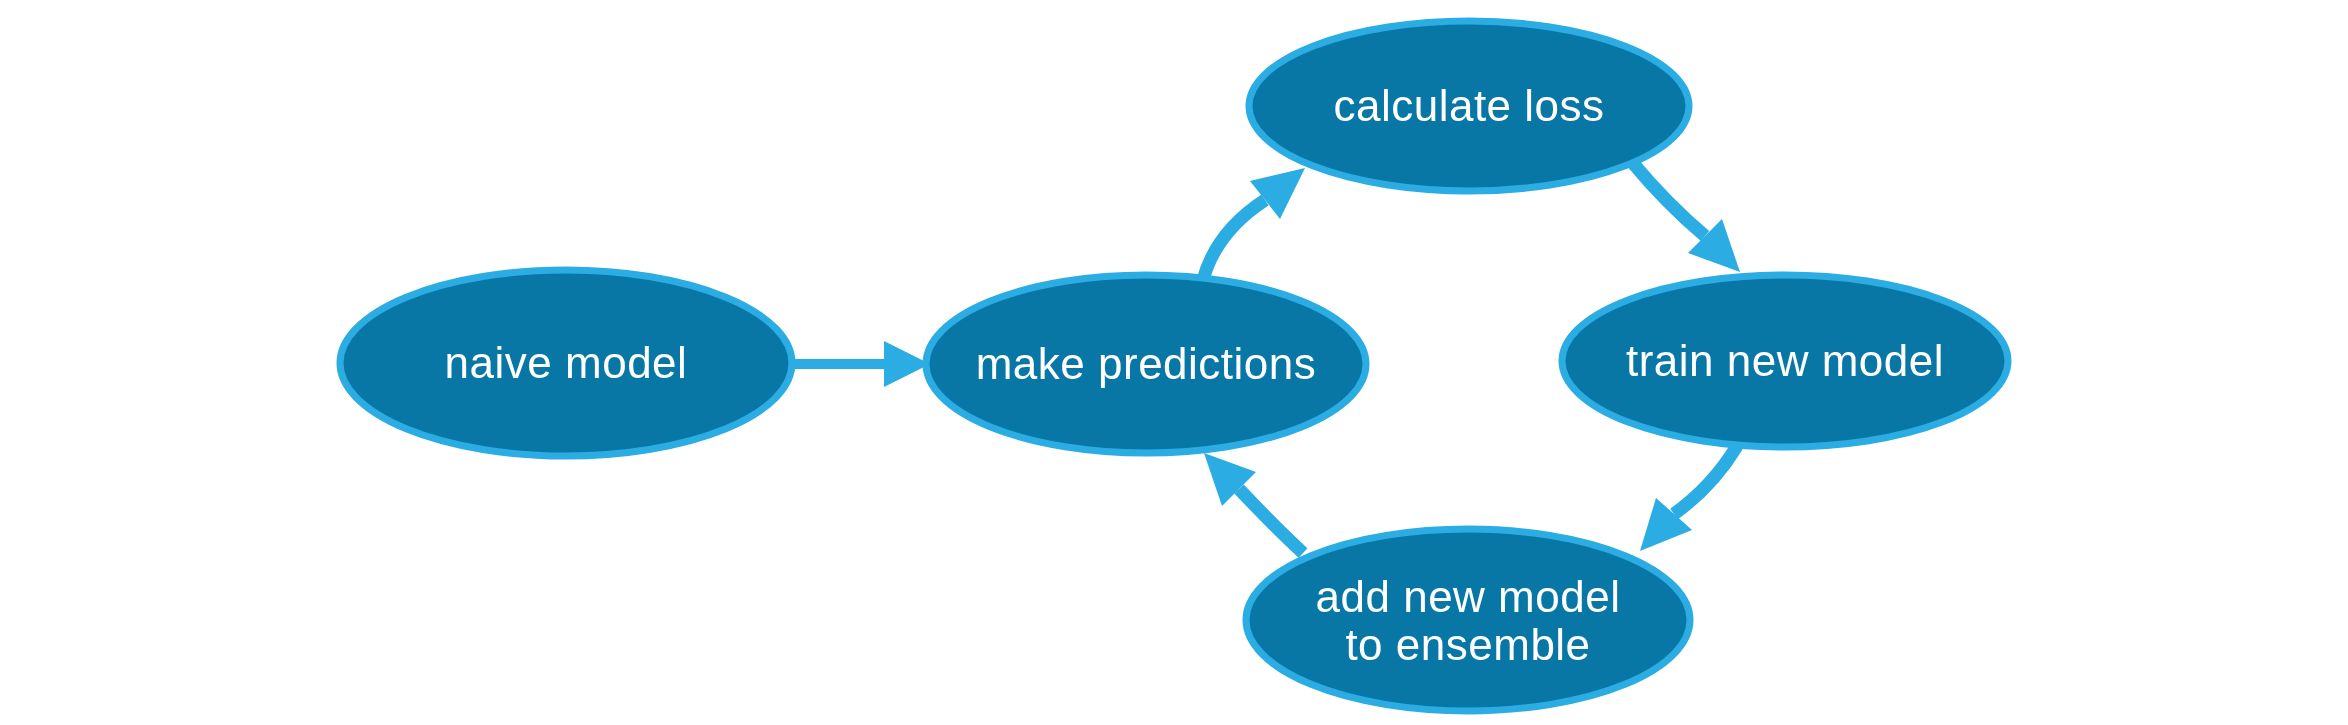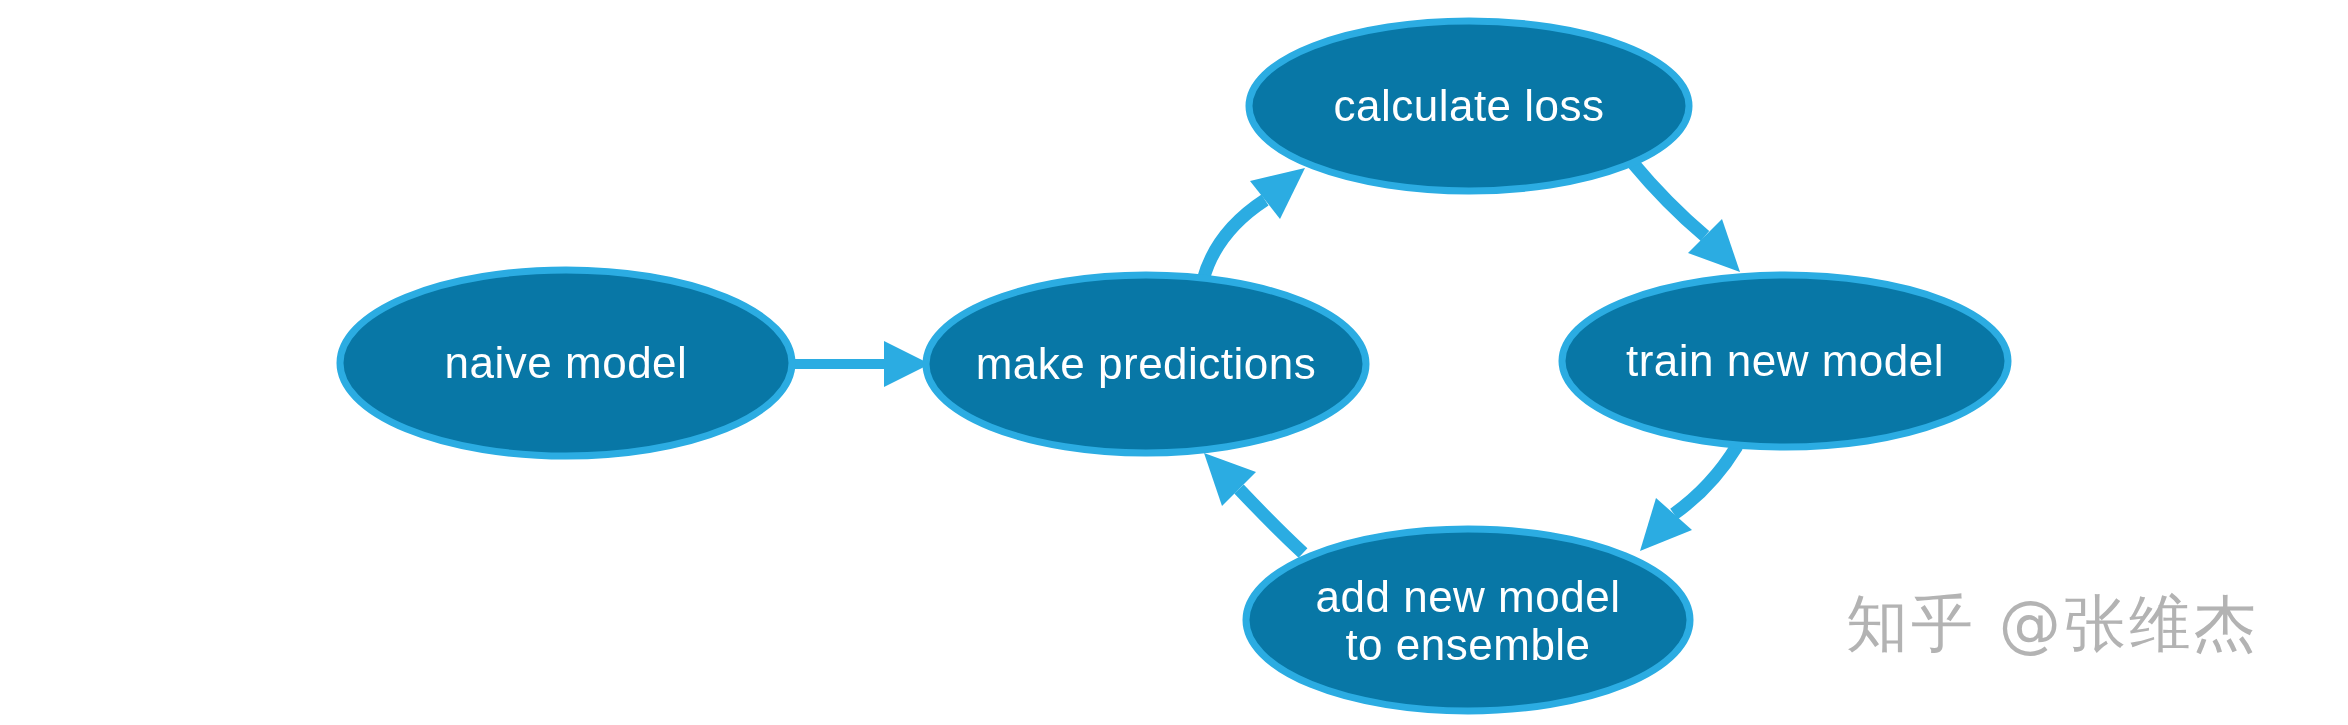--- a/index.html
+++ b/index.html
@@ -112,14 +112,13 @@
       <text class="node-label" x="1785" y="376">train new model</text>
     </g>
 
     <g>
       <ellipse class="node-ellipse" cx="1468" cy="620" rx="222" ry="91"></ellipse>
       <text class="node-label" x="1468" y="612">add new model</text>
       <text class="node-label" x="1468" y="660">to ensemble</text>
     </g>
   </svg>
 
-  <div class="watermark">知乎 @张维杰</div>
 </div>
 
 </body></html>

